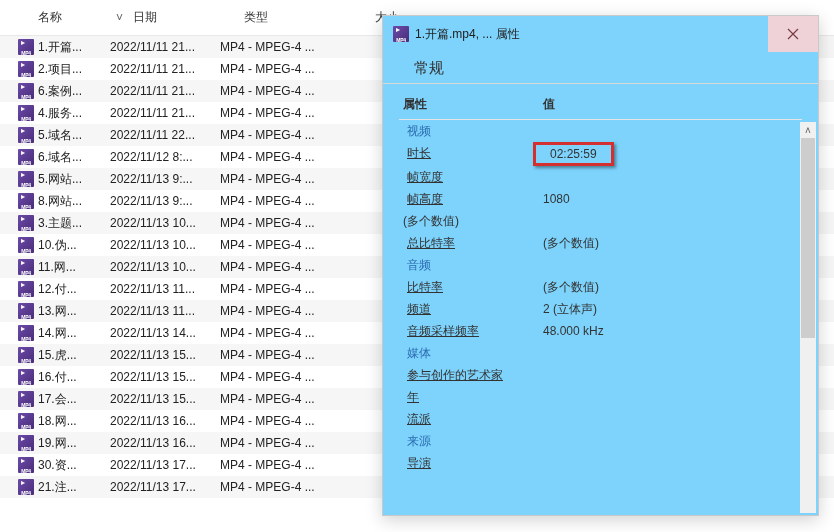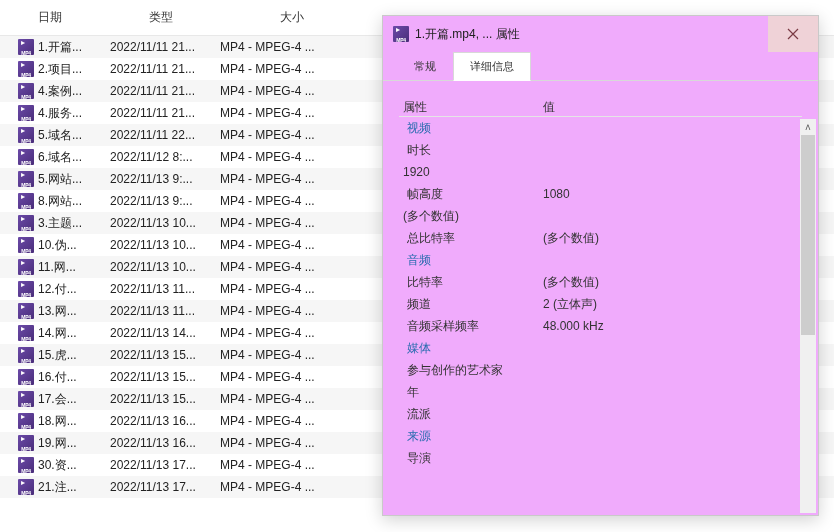--- a/index.html
+++ b/index.html
@@ -76,21 +76,21 @@
 .cell-type { width: 130px; white-space: nowrap; overflow: hidden; }
 .cell-size { width: 70px; text-align: right; padding-right: 6px; }
 
 
 .prop-dialog {
   position: absolute;
   left: 382px;
   top: 15px;
   width: 437px;
   height: 501px;
-  background: #f0abfc;
+  background: #7dd3fc;
   border: 1px solid #c9c9c9;
   box-shadow: 0 4px 16px rgba(0,0,0,0.18);
   display: flex;
   flex-direction: column;
 }
 .prop-titlebar {
   height: 36px;
   display: flex;
   align-items: center;
   padding-left: 10px;
@@ -139,55 +139,56 @@
   display: flex;
   padding-left: 14px;
   border-bottom: 1px solid #d8d8d8;
 }
 .prop-tab {
   padding: 6px 16px;
   border: 1px solid transparent;
   border-bottom: none;
   cursor: pointer;
   color: #333;
-  font-size: 11px;
+  font-size: 15px;
   margin-bottom: -1px;
   background: transparent;
 }
 .prop-tab.active {
   border-color: #d8d8d8;
   background: #fff;
   border-bottom: 1px solid #fff;
 }
 .prop-content {
   flex: 1;
   padding: 12px 16px;
   overflow: hidden;
   position: relative;
 }
 .prop-table-header {
   display: flex;
   height: 24px;
-  align-items: flex-end;
+  align-items: flex-start;
   border-bottom: 1px solid #e5e5e5;
   color: #333;
+  font-weight: bold;
 }
 .prop-col-attr { width: 140px; padding-left: 4px; }
 .prop-col-val { flex: 1; padding-left: 4px; }
 .prop-section {
   color: #2b6cb0;
   line-height: 22px;
   padding-left: 8px;
 }
 .prop-row {
   display: flex;
   line-height: 22px;
   color: #333;
 }
-.prop-key { width: 140px; padding-left: 8px; }
+.prop-key { width: 140px; padding-left: 8px; text-decoration: underline; }
 .prop-val { flex: 1; padding-left: 4px; }
 .highlight-box {
   border: 3px solid #d43030;
   padding: 0 14px;
   display: inline-block;
   line-height: 18px;
   box-shadow: 2px 2px 3px rgba(0,0,0,0.4);
   margin-left: -10px;
 }
 .scrollbar-track {
@@ -215,20 +216,24 @@
   margin: 0 auto;
   cursor: pointer;
 }
 </style>
 </head>
 <body>
 
 <div class="file-pane">
   <div class="file-header">
     <div class="col-header">
+      <span class="col-name">名称</span>
+      <span class="col-icon">˅</span>
+    </div>
+    <div class="col-header">
       <span class="col-date">日期</span>
     </div>
     <div class="col-header">
       <span class="col-type">类型</span>
     </div>
     <div class="col-header">
       <span class="col-size" style="text-align:left">大小</span>
     </div>
   </div>
   <div class="file-list" id="file-list">
@@ -241,21 +246,21 @@
       </div>
       <div class="file-row">
         <div class="file-icon"></div>
         <div class="cell-name">2.项目...</div>
         <div class="cell-date">2022/11/11 21...</div>
         <div class="cell-type">MP4 - MPEG-4 ...</div>
         <div class="cell-size">69,</div>
       </div>
       <div class="file-row">
         <div class="file-icon"></div>
-        <div class="cell-name">4.案例...</div>
+        <div class="cell-name">6.案例...</div>
         <div class="cell-date">2022/11/11 21...</div>
         <div class="cell-type">MP4 - MPEG-4 ...</div>
         <div class="cell-size">87,</div>
       </div>
       <div class="file-row">
         <div class="file-icon"></div>
         <div class="cell-name">4.服务...</div>
         <div class="cell-date">2022/11/11 21...</div>
         <div class="cell-type">MP4 - MPEG-4 ...</div>
         <div class="cell-size">213,</div>
@@ -387,34 +392,34 @@
     <div class="prop-title-icon"></div>
     <div class="prop-title">1.开篇.mp4, ... 属性</div>
     <div class="prop-close">
       <svg width="12" height="12" viewBox="0 0 12 12">
           <path d="M1 1 L11 11 M11 1 L1 11" stroke="currentColor" stroke-width="1.2" fill="none"></path>
         </svg>
     </div>
   </div>
   <div class="prop-tabs">
     <div class="prop-tab">常规</div>
-    <div class="prop-tab active">详细信息</div>
   </div>
   <div class="prop-content">
     <div class="prop-table-header">
       <div class="prop-col-attr">属性</div>
       <div class="prop-col-val">值</div>
     </div>
 
     <div class="prop-section">视频</div>
     <div class="prop-row">
       <div class="prop-key">时长</div>
-    </div>
-    <div class="prop-row">
-      <div class="prop-val">1920</div>
+      <div class="prop-val"><span class="highlight-box">02:25:59</span></div>
+    </div>
+    <div class="prop-row">
+      <div class="prop-key">帧宽度</div>
     </div>
     <div class="prop-row">
       <div class="prop-key">帧高度</div>
       <div class="prop-val">1080</div>
     </div>
     <div class="prop-row">
       <div class="prop-val">(多个数值)</div>
     </div>
     <div class="prop-row">
       <div class="prop-key">总比特率</div>

